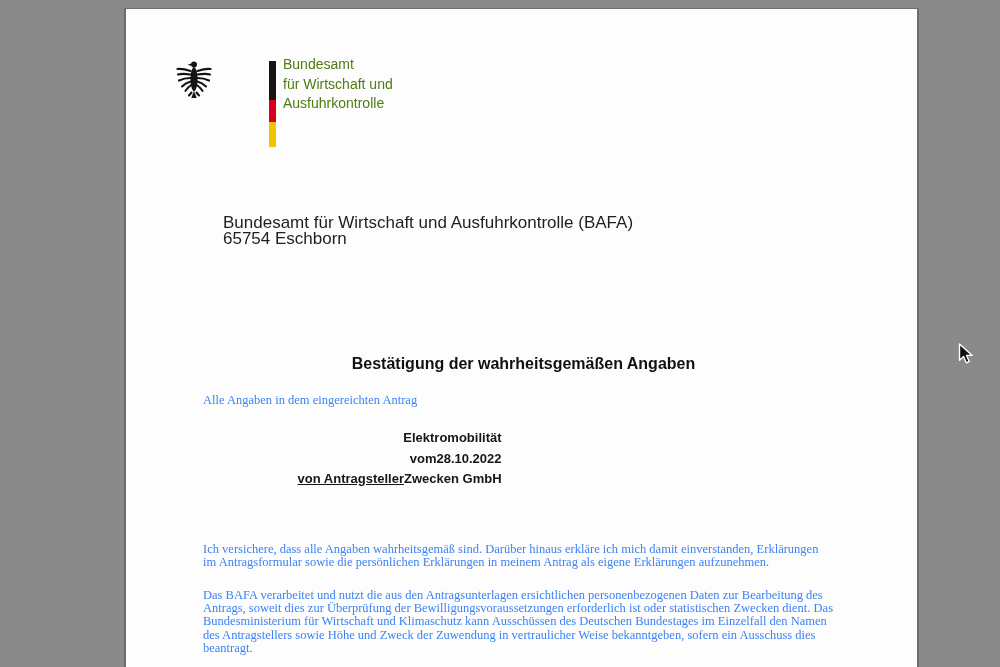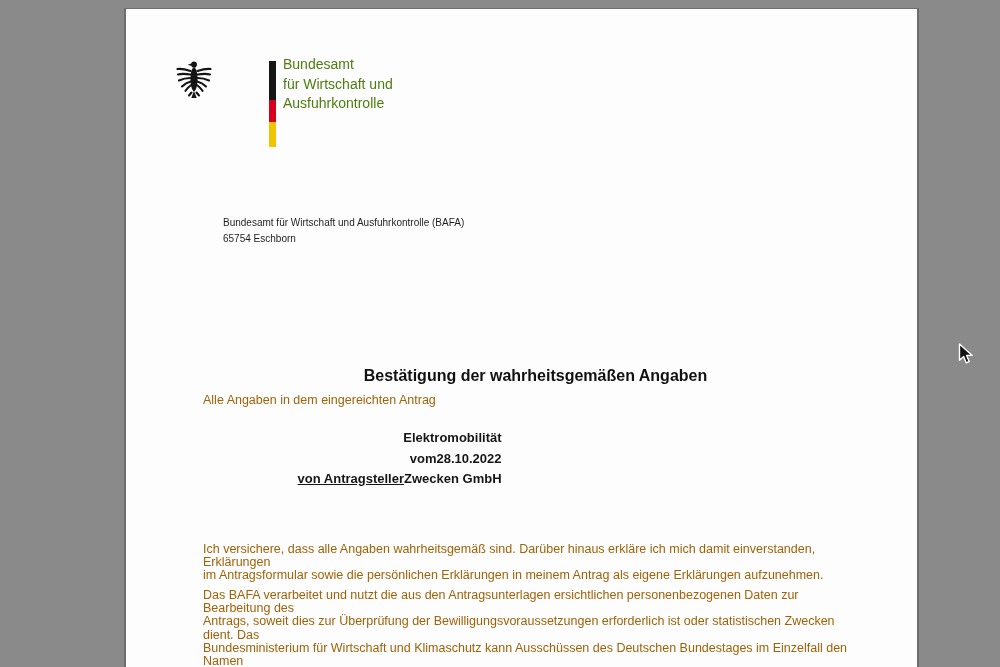--- a/index.html
+++ b/index.html
@@ -23,30 +23,30 @@
   .fb.black{height:39px;background:#161616;}
   .fb.red{height:22px;background:#d8001c;}
   .fb.gold{height:25px;background:#f0c400;}
   .logo-text{
     position:absolute;left:107px;top:0px;
     font-size:14px;line-height:19.5px;color:#4d7c0f;white-space:nowrap;
   }
   
   .recipient{
     position:absolute;left:97px;top:206px;
-    font-size:10px;line-height:16px;color:#1f1f1f;white-space:nowrap;
+    font-size:17px;line-height:16px;color:#1f1f1f;white-space:nowrap;
   }
   
   .title{
     position:absolute;left:0;top:344px;width:100%;
-    margin:14px;text-align:center;
+    margin:2px;text-align:center;
     font-size:16px;font-weight:700;color:#111;
   }
   
-  .serif{font-family:Liberation Sans, sans-serif;color:#a16207;}
+  .serif{font-family:Liberation Serif, serif;color:#3b82f6;}
   .intro{position:absolute;left:77px;top:384px;font-size:12.5px;white-space:nowrap;}
   .details{
     position:absolute;left:155px;top:419px;
     font-size:13px;font-weight:700;color:#161616;line-height:20.5px;white-space:nowrap;text-align:right;
   }
   .dlabel{display:inline-block;}
   .w-date{width:47px;margin-left:21px;}
   .w-applicant{width:123px;text-decoration:underline;}
   .para{
     position:absolute;left:77px;width:660px;

